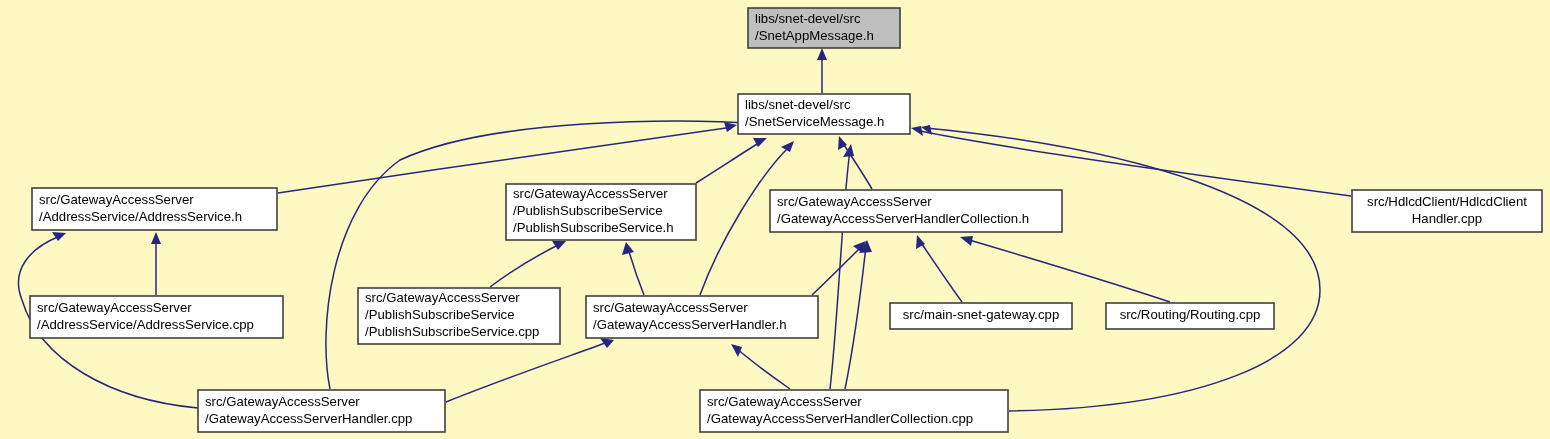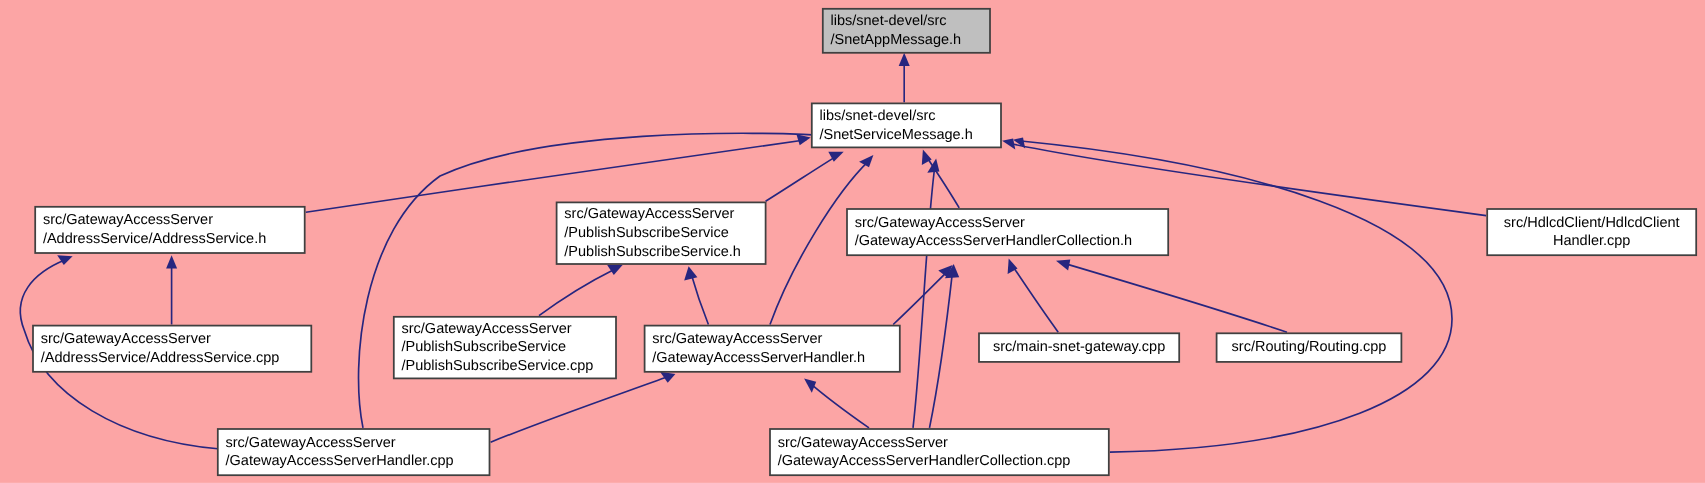--- a/index.html
+++ b/index.html
@@ -4,21 +4,21 @@
 <style>
   html, body {
     margin: 0;
     padding: 0;
     background: #ffffff;
   }
   #graph-root {
     position: relative;
     width: 1550px;
     height: 439px;
-    background: #fca5a5;
+    background: #fef9c3;
     font-family: "Liberation Sans", sans-serif;
     overflow: hidden;
   }
   svg#graph-svg {
     display: block;
     width: 1550px;
     height: 439px;
   }
   .node-box {
     fill: #ffffff;

